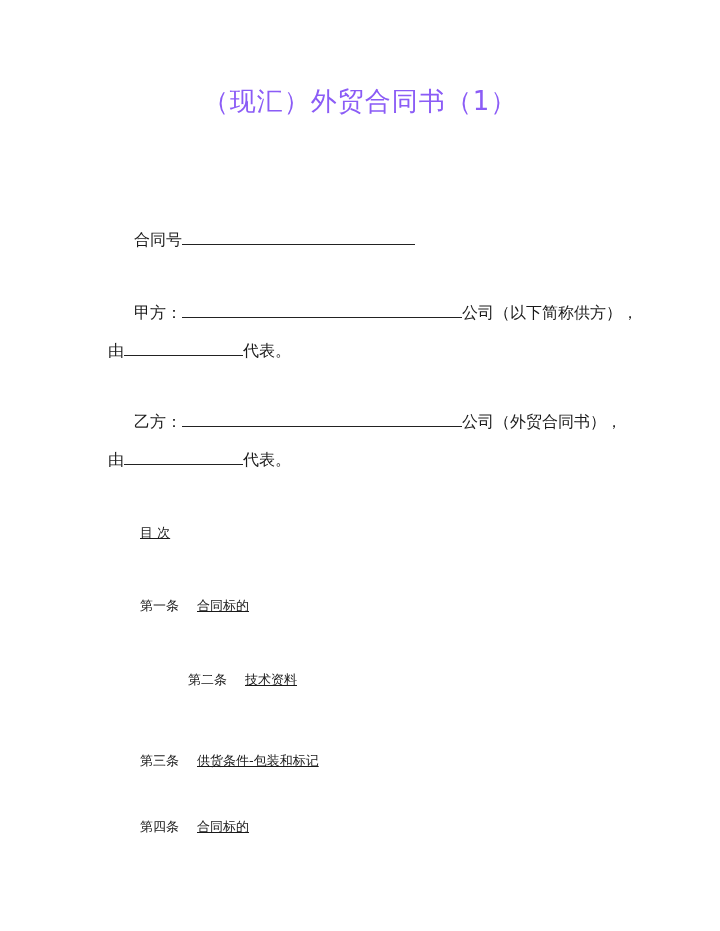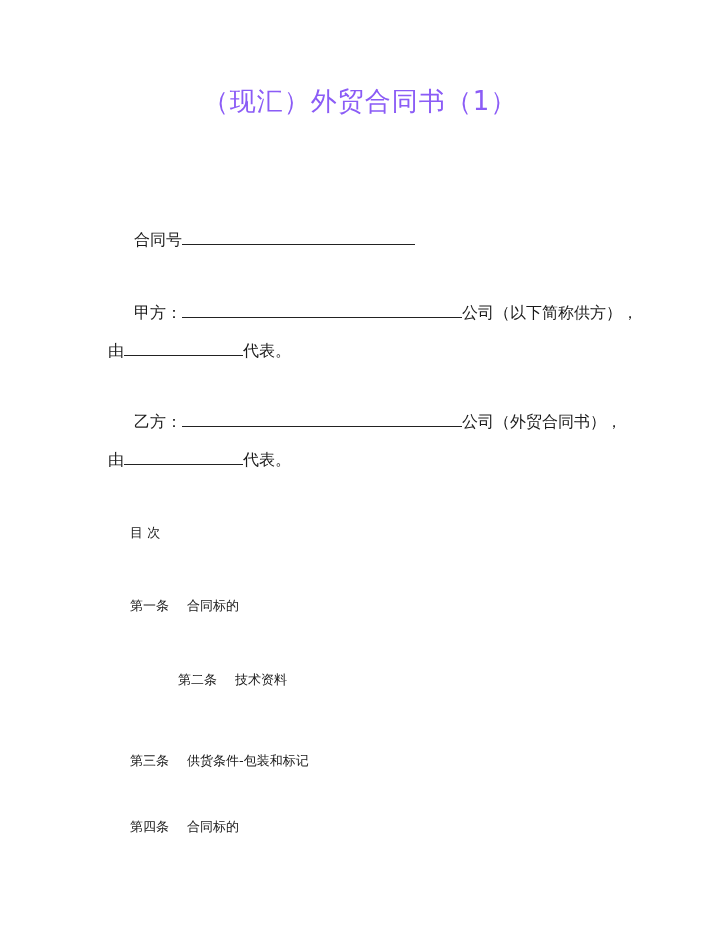--- a/index.html
+++ b/index.html
@@ -2,21 +2,21 @@
 <html><head>
 <meta charset="utf-8">
 <style>
   html, body { margin:0; padding:0; background:#ffffff; }
   body { width:720px; height:931px; position:relative; overflow:hidden;
          font-family: "DejaVu Sans", "Liberation Sans", sans-serif; color:#1a1a1a; }
   .title { position:absolute; left:0; top:84px; width:720px; text-align:center;
            font-size:26px; letter-spacing:1px; color:#8b5cf6; }
   .line { position:absolute; font-size:16px; white-space:nowrap; line-height:18px; }
   .blank { display:inline-block; border-bottom:1px solid #222; height:12px; vertical-align:baseline; }
-  .toc { position:absolute; left:130px; font-size:13px; white-space:nowrap; }
+  .toc { position:absolute; left:140px; font-size:13px; white-space:nowrap;text-decoration:underline; }
   .toc .num { display:inline-block; width:57px; }
 </style>
 </head>
 <body>
 
 <div>
   <div class="title">（现汇）外贸合同书（1）</div>
 
   <div class="line" style="left:134px; top:231px;">
     <span>合同号</span><span class="blank" style="width:233px;"></span>

